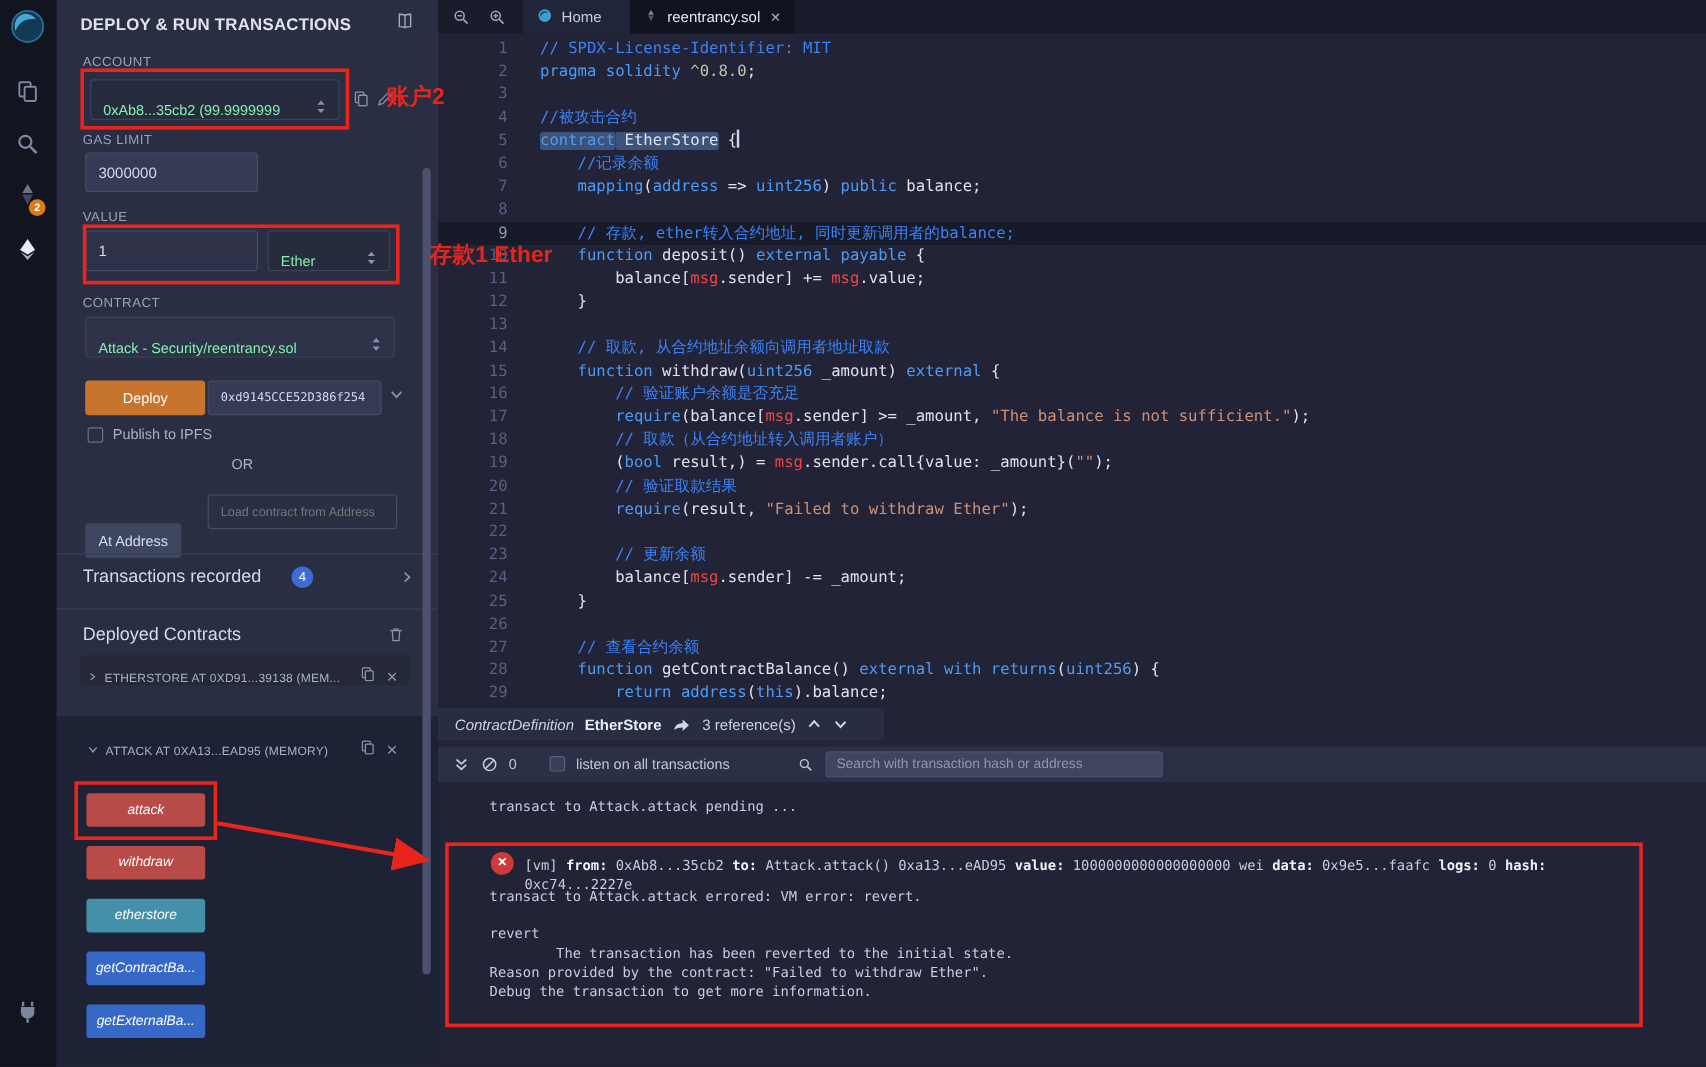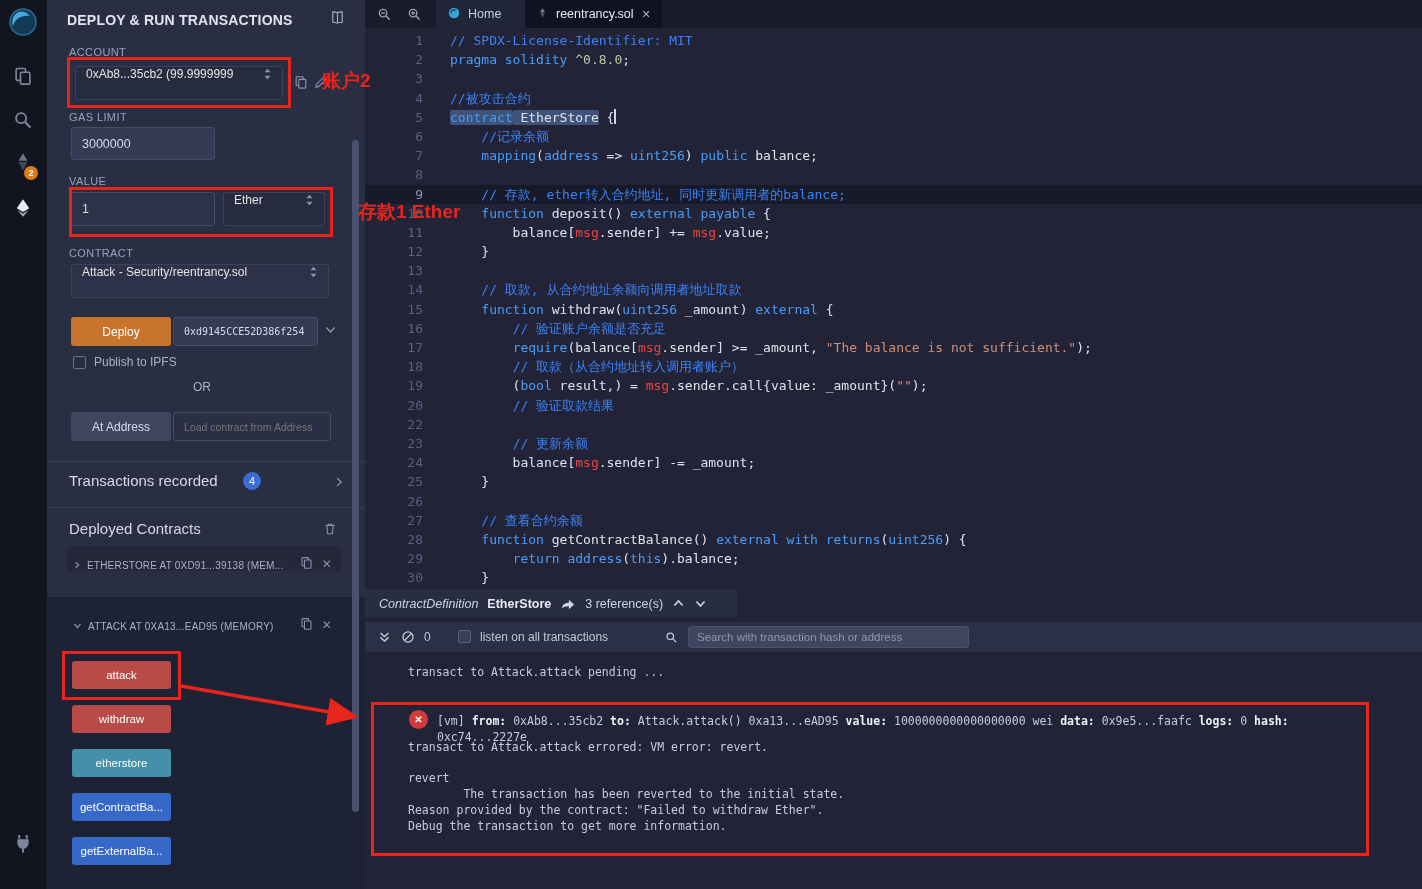--- a/index.html
+++ b/index.html
@@ -14,21 +14,21 @@
   .rail-icon.active { color:#e8ebf5; }
   .rail-badge { position:absolute; left:24px; top:166px; width:14px; height:14px; border-radius:50%;
                 background:#e07a16; color:#fff; font-size:9px; line-height:14px; text-align:center; font-weight:bold; }
 
   
   .panel { position:absolute; left:47px; top:0; width:318px; height:889px; background:#2a2e42; z-index:5; }
   .panel-title { position:absolute; left:20px; top:12px; font-size:14px; font-weight:700; color:#e0e3ee; letter-spacing:.2px; }
   .book-icon { position:absolute; right:20px; top:10px; color:#a8aec6; }
   .lbl { position:absolute; font-size:11px; color:#9aa1bc; letter-spacing:.4px; }
   .sel-box { position:absolute; background:#272b3e; border:1px solid #3d4258; border-radius:3px;
-             color:#e5e5e5; font-size:12px; display:flex; align-items:flex-start; padding:0 10px; overflow:hidden; white-space:nowrap; }
+             color:#86efac; font-size:12px; display:flex; align-items:flex-end; padding:0 10px; overflow:hidden; white-space:nowrap; }
   .stepper { margin-left:auto; flex:0 0 auto; color:#8a92b0; }
   .field { position:absolute; background:#353b55; border:1px solid #454c68; border-radius:3px;
            color:#d5dae8; font-size:12.5px; padding:0 10px; font-family:"Liberation Sans",sans-serif; outline:none; }
   .mini-icon { position:absolute; color:#8a92b0; }
   .btn { position:absolute; border:none; border-radius:3px; color:#fff; font-size:12px; cursor:default;
          font-family:"Liberation Sans",sans-serif; }
   .deploy-btn { background:#c9742d; }
   .ataddr-btn { background:#3f4660; color:#d8ddee; }
   .checkbox { position:absolute; width:13px; height:13px; border:1px solid #6a7194; border-radius:2px; background:transparent; }
   .or-label { position:absolute; left:0; top:380px; width:310px; text-align:center; font-size:12px; color:#aab0c8; }
@@ -36,21 +36,21 @@
   .section-title { position:absolute; font-size:15px; color:#d5d9e8; }
   .count-badge { position:absolute; width:18px; height:18px; border-radius:50%; background:#3b6cd4;
                  color:#fff; font-size:11px; line-height:18px; text-align:center; }
   .pill-row { position:absolute; left:20px; width:274px; height:25px; background:#242838; border-radius:2px;
               display:flex; align-items:flex-end; color:#aab1c8; font-size:10px; letter-spacing:.2px; }
   .pill-row .chev { margin:0 6px 0 6px; flex:0 0 auto; color:#8a92b0; }
   .pill-row .pill-label { overflow:hidden; white-space:nowrap; flex:1; }
   .pill-row .row-icon { flex:0 0 auto; color:#8a92b0; margin-right:9px; }
   .attack-block { position:absolute; left:0; top:597px; width:318px; height:292px; background:#1e2235; }
   .cbtn { display:block; width:99px; height:28px; border:none; border-radius:3px; color:#fff;
-          font-size:11.5px; margin-bottom:16px; font-family:"Liberation Sans",sans-serif; cursor:default; }
+          font-size:11.5px; margin-bottom:16px; font-family:"Liberation Sans",sans-serif; cursor:default;font-style:italic; }
   .danger { background:#b84a47; } .info { background:#4390a8; } .primary { background:#3668c8; }
   .panel-scroll { position:absolute; left:305px; top:140px; width:7px; height:672px; background:#4a5270; border-radius:4px; }
 
   
   .main { position:absolute; left:365px; top:0; width:1057px; height:889px; background:#222336; }
   .tabbar { position:absolute; left:0; top:0; width:1057px; height:28px; background:#191c2b; }
   .zoom-icon { position:absolute; top:7px; color:#9aa1b8; }
   .tab { position:absolute; top:0; height:28px; display:flex; align-items:center; padding:0 12px; gap:8px;
          font-size:12.5px; color:#c8cde0; }
   .tab.home { left:71px; width:89px; background:#20253a; }
@@ -206,21 +206,21 @@
       <svg width="13" height="13" viewBox="0 0 16 16">
           <path d="M3 5.5 8 11l5-5.5" fill="none" stroke="currentColor" stroke-width="1.8"></path>
         </svg>
     </span>
 
     <div class="checkbox" style="left:26px; top:356px"></div>
     <div style="position:absolute; left:47px; top:355px; font-size:12px; color:#aab0c8">Publish to IPFS</div>
 
     <div class="or-label">OR</div>
 
-    <button class="btn ataddr-btn" style="left:24px; top:412px; width:100px; height:29px">At Address</button>
+    <button class="btn ataddr-btn" style="left:24px; top:436px; width:80px; height:29px">At Address</button>
     <input class="field" style="left: 126px; top: 412px; width: 158px; height: 29px; background: rgb(43, 47, 68); font-size: 10.5px;" placeholder="Load contract from Address">
 
     <div class="divider" style="top:461px"></div>
     <div class="section-title" style="left:22px; top:472px">Transactions recorded</div>
     <div class="count-badge" style="left:196px; top:472px">4</div>
     <span class="mini-icon" style="left:286px; top:474px">
       <svg width="12" height="12" viewBox="0 0 16 16">
           <path d="M5.5 3 11 8l-5.5 5" fill="none" stroke="currentColor" stroke-width="1.8"></path>
         </svg>
     </span>
@@ -379,20 +379,24 @@
           </div>
           <div class="ed-line">
             <div class="ln">19</div>
             <div class="code"><span class="tok-p">        (</span><span class="tok-k">bool</span><span class="tok-p"> result,) = </span><span class="tok-m">msg</span><span class="tok-p">.sender.call{value: _amount}(</span><span class="tok-s">""</span><span class="tok-p">);</span></div>
           </div>
           <div class="ed-line">
             <div class="ln">20</div>
             <div class="code"><span class="tok-p">        </span><span class="tok-c">// 验证取款结果</span></div>
           </div>
           <div class="ed-line">
+            <div class="ln">21</div>
+            <div class="code"><span class="tok-p">        </span><span class="tok-k">require</span><span class="tok-p">(result, </span><span class="tok-s">"Failed to withdraw Ether"</span><span class="tok-p">);</span></div>
+          </div>
+          <div class="ed-line">
             <div class="ln">22</div>
             <div class="code"></div>
           </div>
           <div class="ed-line">
             <div class="ln">23</div>
             <div class="code"><span class="tok-p">        </span><span class="tok-c">// 更新余额</span></div>
           </div>
           <div class="ed-line">
             <div class="ln">24</div>
             <div class="code"><span class="tok-p">        balance[</span><span class="tok-m">msg</span><span class="tok-p">.sender] -= _amount;</span></div>

